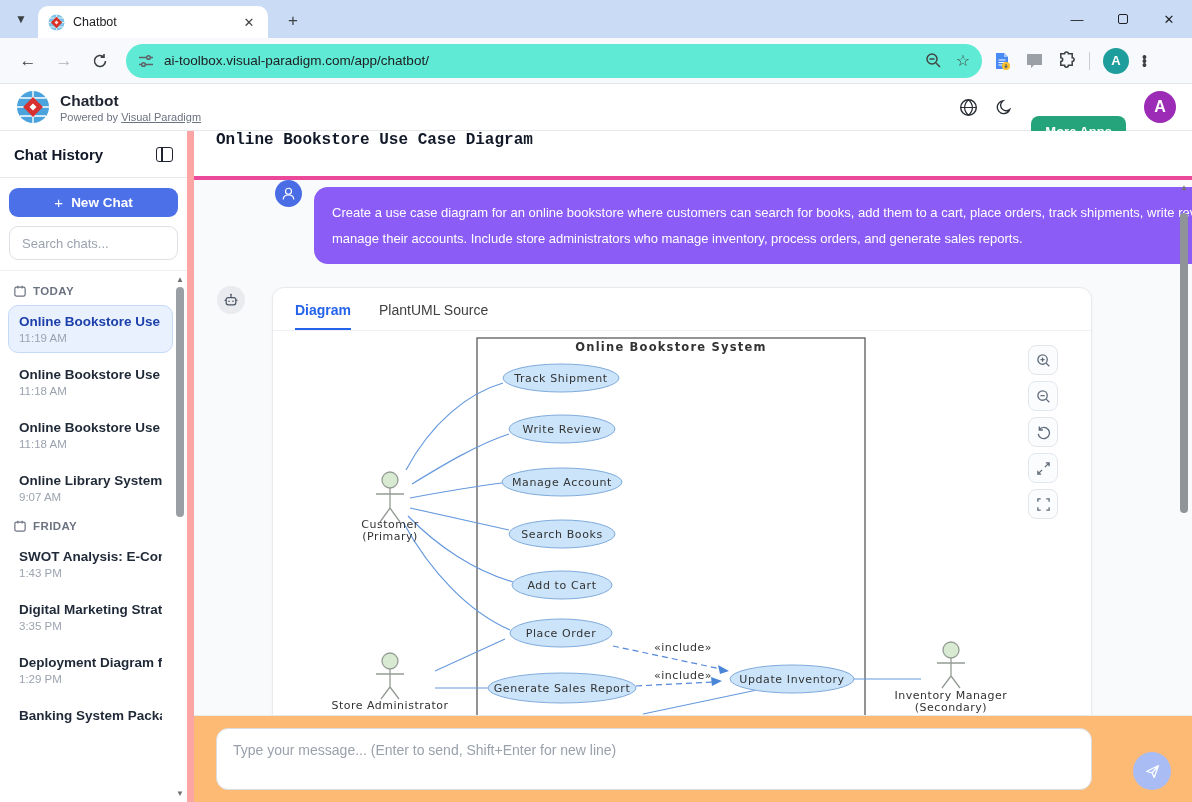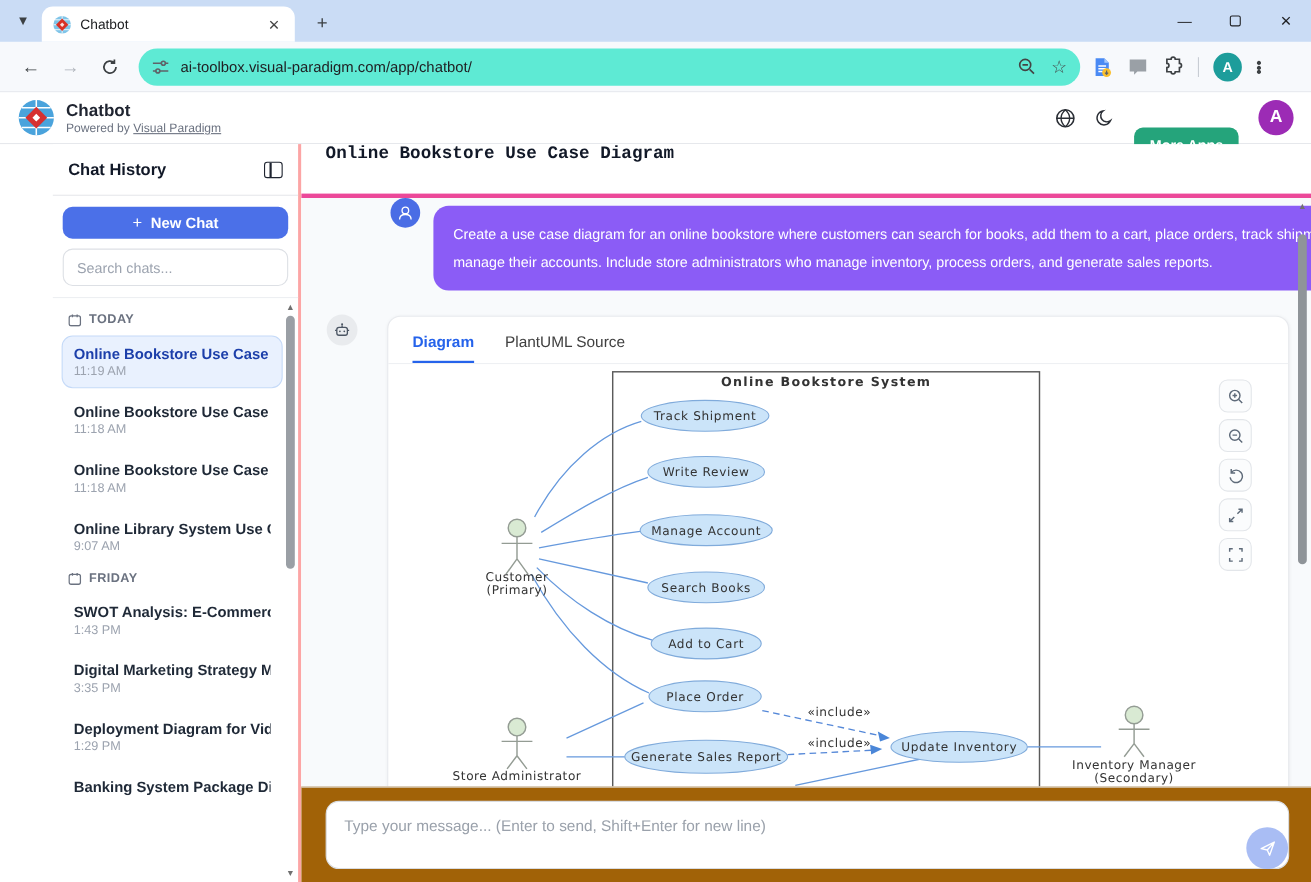--- a/index.html
+++ b/index.html
@@ -34,21 +34,21 @@
   .app-title { font-size:15.5px; font-weight:bold; color:#1F2430; }
   .powered { font-size:11px; color:#6B7280; margin-top:1px; }
   .powered a { color:#6B7280; }
   .header-right { margin-left:auto; display:flex; align-items:center; gap:18px; }
   .hdr-ic { font-size:17px; color:#2A2E35; cursor:pointer; display:flex; }
   .more-apps { background:#25A47B; color:#fff; font-size:13px; font-weight:bold; border:none; border-radius:8px; padding:8px 14px; cursor:pointer;margin-top:48px; }
   .app-avatar { width:32px; height:32px; border-radius:50%; background:#9C2BB5; color:#fff; font-weight:bold; font-size:16px; display:flex; align-items:center; justify-content:center; cursor:pointer; }
 
   
   .content { display:flex; height:671px; }
-  .sidebar { width:226px; border-right:3px solid #fca5a5; display:flex; flex-direction:column; background:#fff;margin-left:48px; }
+  .sidebar { width:194px; border-right:7px solid #fca5a5; display:flex; flex-direction:column; background:#fff; }
   .main { flex:1; display:flex; flex-direction:column; position:relative; background:#fff; }
 
   
   .sb-header { height:47px; display:flex; align-items:center; justify-content:space-between; padding:0 14px; border-bottom:1px solid #E6E8EC; }
   .sb-title { font-size:15px; font-weight:bold; color:#111827; }
   .panel-toggle { width:17px; height:15px; border:1.6px solid #1F2430; border-radius:3px; position:relative; cursor:pointer; }
   .panel-toggle::after { content:""; position:absolute; left:4px; top:0; bottom:0; width:1.6px; background:#1F2430; }
   .new-chat { margin:10px 9px 0 9px; height:29px; background:#4B70E8; border:none; border-radius:9px; color:#fff; font-size:13.5px; font-weight:bold; display:flex; align-items:center; justify-content:center; gap:8px; cursor:pointer; }
   .new-chat .plus { font-size:15px; font-weight:normal; }
   .sb-search { margin:9px 9px 10px 9px; height:34px; border:1px solid #DDE0E5; border-radius:9px; font-size:13px; padding:0 12px; color:#333; outline:none; font-family:"Liberation Sans",sans-serif; }
@@ -76,21 +76,21 @@
   .tabs { display:flex; gap:28px; padding:14px 22px 0 22px; border-bottom:1px solid #EEF0F3; }
   .tab-item { font-size:14px; color:#404040; padding-bottom:10px; cursor:pointer; }
   .tab-item.active { color:#2563EB; font-weight:bold; border-bottom:2px solid #2563EB; }
   .diagram-wrap { position:relative; height:392px; overflow:hidden; }
   .zoom-controls { position:absolute; right:33px; top:14px; display:flex; flex-direction:column; gap:6px; }
   .zoom-btn { width:30px; height:30px; background:#FBFCFD; border:1px solid #E3E6EA; border-radius:8px; display:flex; align-items:center; justify-content:center; color:#5F6B7A; cursor:pointer; }
   .main-scrollbar { position:absolute; right:2px; top:0; bottom:0; width:12px; }
   .ms-up { position:absolute; top:3px; left:2px; color:#707070; font-size:8px; }
   .ms-thumb { position:absolute; left:2px; top:33px; width:8px; height:300px; background:#8F9499; border-radius:4px; }
 
-  .composer { height:87px; border-top:1px solid #E8EAED; background:#a16207; position:relative; }
+  .composer { height:87px; border-top:1px solid #E8EAED; background:#fdba74; position:relative; }
   .composer-box { position:absolute; left:22px; top:12px; width:876px; height:62px; border:1px solid #D9DCE1; border-radius:12px; font-size:14px; padding:13px 16px; resize:none; outline:none; font-family:"Liberation Sans",sans-serif; color:#333; }
   .composer-box::placeholder { color:#9AA1AB; }
   .send-btn { position:absolute; right:21px; top:36px; width:38px; height:38px; border-radius:50%; background:#A9BDF4; border:none; display:flex; align-items:center; justify-content:center; cursor:pointer; }
 
   svg text { font-family:"DejaVu Sans", sans-serif; }
 </style>
 </head>
 <body>
 
 <div class="titlebar">

